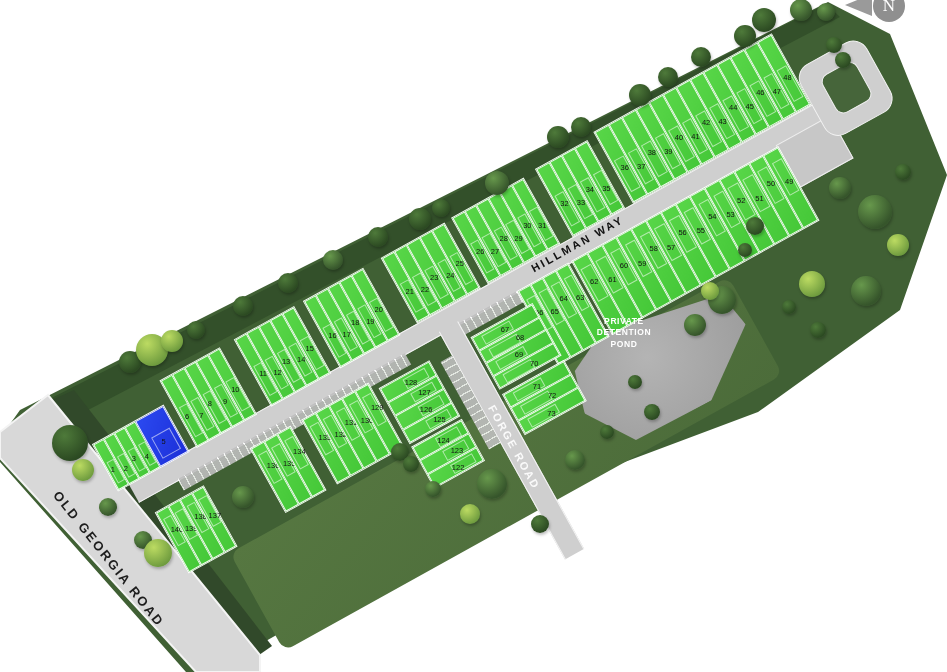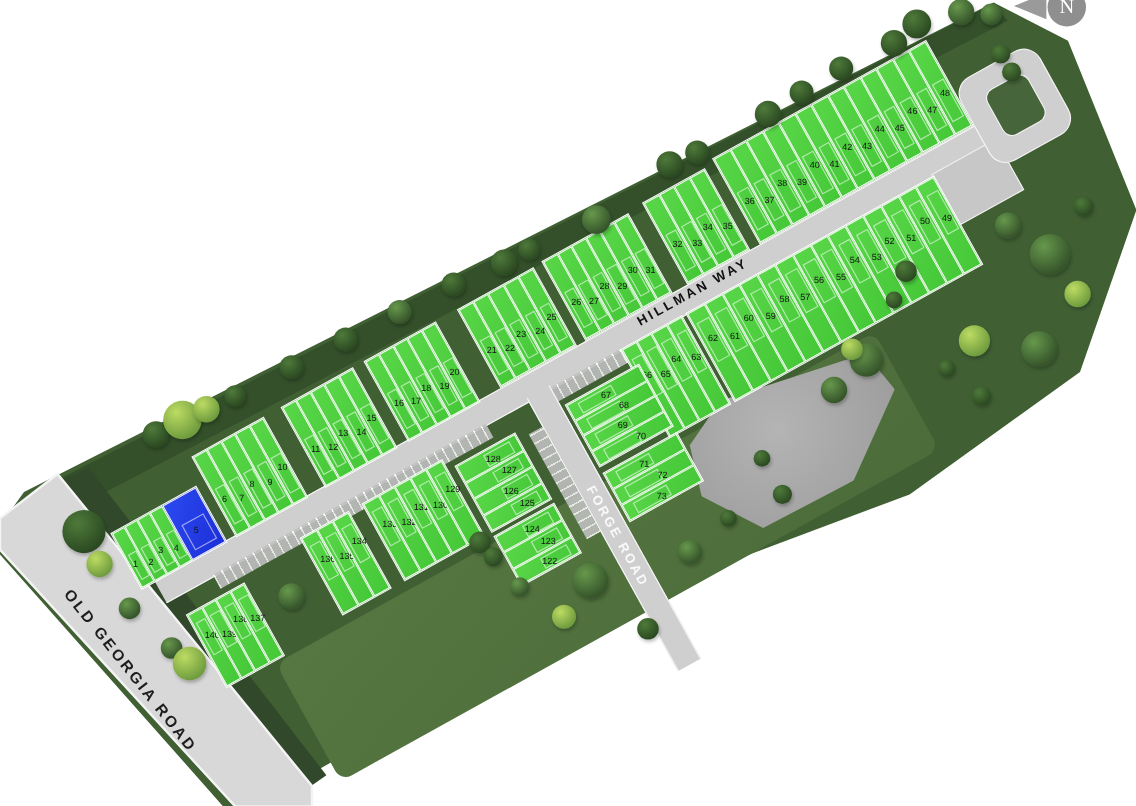--- a/index.html
+++ b/index.html
@@ -476,20 +476,23 @@
           <i class="fp"></i>
           <span class="num" style="left: 2.75px; top: 19.6px;">138</span>
         </div>
         <div class="lot" style="width: 13.5px;">
           <i class="fp"></i>
           <span class="num" style="left: 2.75px; top: 25.9px;">137</span>
         </div>
       </div>
     </div>
 
+  <div id="pond-label" style="left:570px;top:316px;width:108px;">PRIVATE
+DETENTION
+POND</div>
   <div id="og-label" style="left:62px;top:488px;">OLD GEORGIA ROAD</div>
 
   <div id="north" style="left:845px;top:0px;">
     <span class="tri"></span>
     <span class="circle">N</span>
   </div>
 <div class="tree v0" style="left: 119px; top: 351px; width: 22px; height: 22px;"></div>
     <div class="tree v2" style="left: 136px; top: 334px; width: 32px; height: 32px;"></div>
     <div class="tree v2" style="left: 161px; top: 330px; width: 22px; height: 22px;"></div>
     <div class="tree v0" style="left: 187px; top: 321px; width: 18px; height: 18px;"></div>

